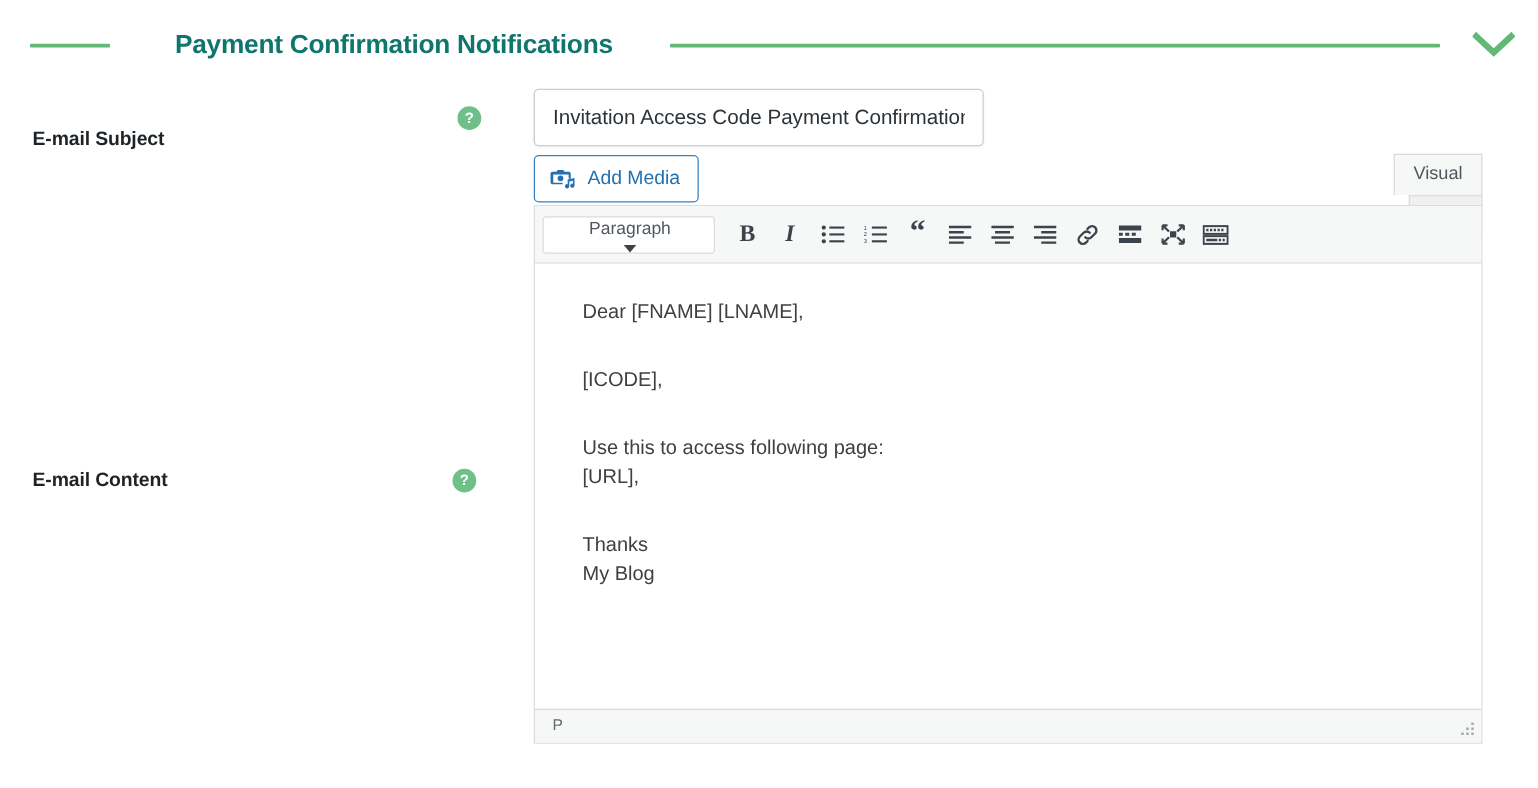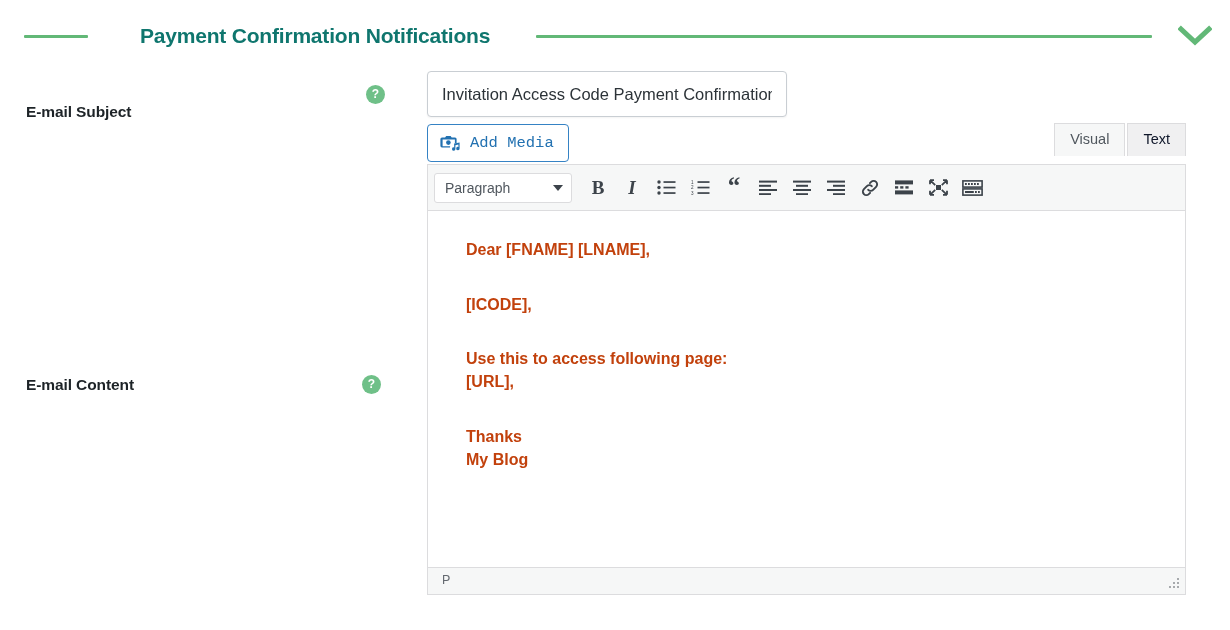--- a/index.html
+++ b/index.html
@@ -118,32 +118,33 @@
     box-sizing: border-box;
     display: inline-flex;
     align-items: center;
     gap: 9px;
     padding: 0 14px 0 12px;
     border: 1px solid #3582c4;
     border-radius: 4px;
     background: #fff;
     color: #2271b1;
     font-size: 15.5px;
-    font-family: Liberation Mono, monospace;
+    font-family: Liberation Sans, sans-serif;
     cursor: pointer;
     white-space: nowrap;
   }
   .media-icon { display: inline-flex; align-items: center; }
 
   .editor-tabs {
     position: absolute;
     right: 0;
     top: -1px;
     display: flex;
     align-items: flex-end;
+    flex-direction: column;
   }
   .ed-tab {
     box-sizing: border-box;
     height: 33px;
     line-height: 31px;
     padding: 0 15px;
     font-size: 14.5px;
     color: #0f172a;
     border: 1px solid #dcdcde;
     border-bottom: none;
@@ -185,20 +186,21 @@
     background: #fff;
     display: flex;
     align-items: center;
     justify-content: space-between;
     padding: 0 8px 0 10px;
     font-size: 14px;
     color: #50575e;
     cursor: pointer;
     margin-right: 8px;
     font-family: "Liberation Sans", sans-serif;
+    flex-direction: column;
   }
   .caret {
     width: 0; height: 0;
     border-left: 5px solid transparent;
     border-right: 5px solid transparent;
     border-top: 6px solid #3c434a;
   }
   .tb-btn {
     width: 32px;
     height: 32px;
@@ -216,22 +218,21 @@
     background: #fff;
     box-sizing: border-box;
     padding: 28px 0 0 38px;
     overflow: hidden;
   }
   .editor-content p {
     margin: 0 0 32px 0;
     font-family: "Liberation Sans", sans-serif;
     font-size: 16px;
     line-height: 1.42;
-    color: #c2410c;
-    font-weight: bold;
+    color: #404040;
   }
   .editor-content p.tight { margin-bottom: 0; }
   .editor-content p.tight + p { margin-top: 0; }
 
   
   .statusbar {
     position: relative;
     height: 27px;
     box-sizing: border-box;
     background: #f6f7f7;

